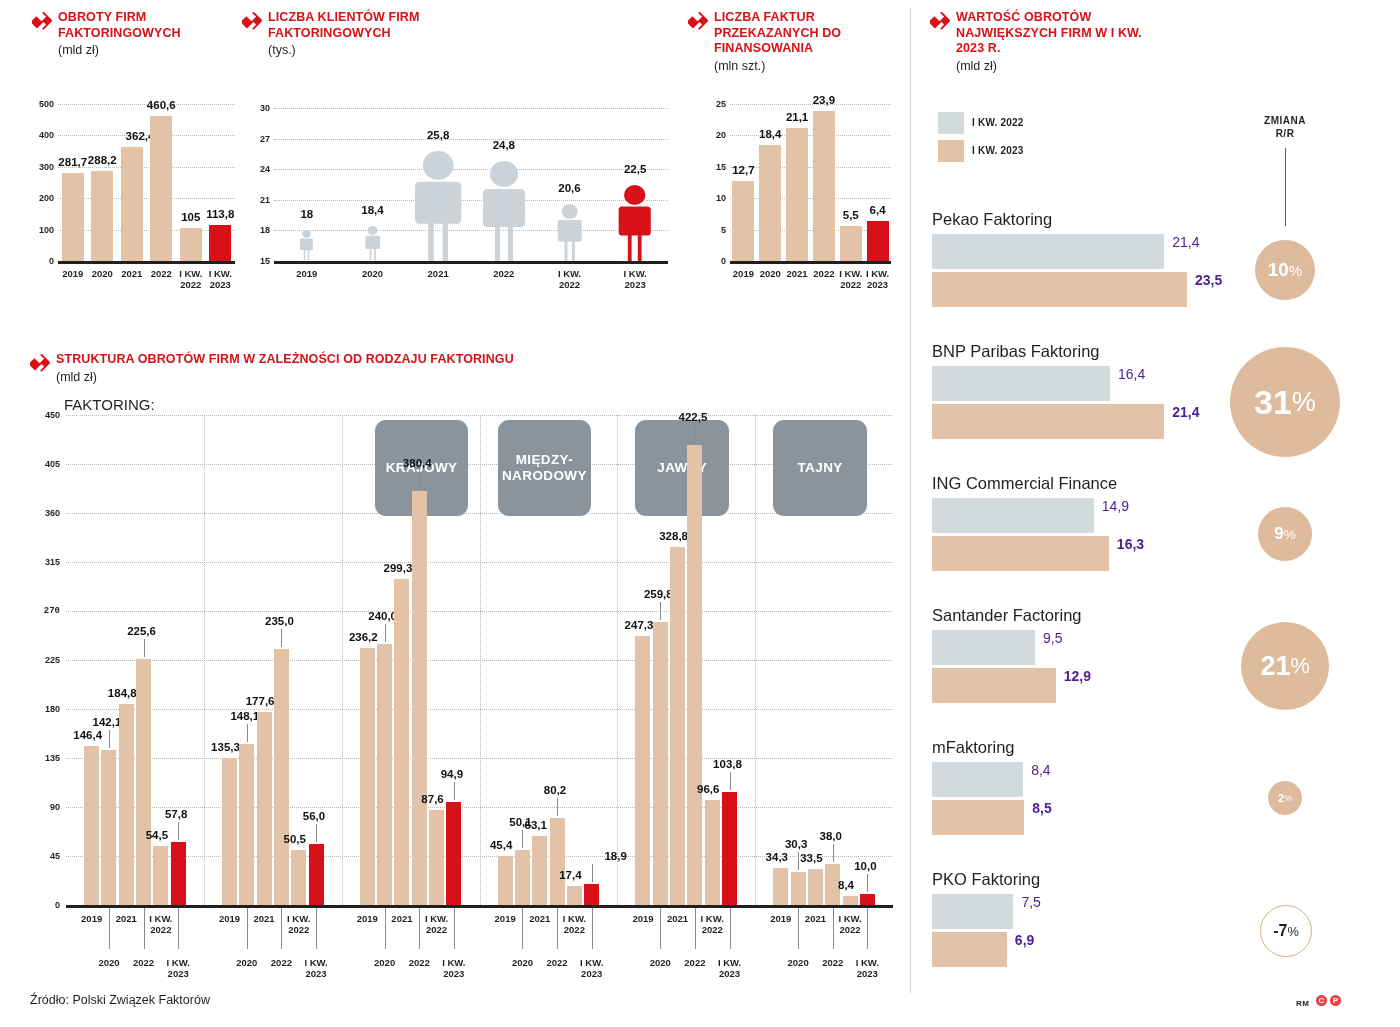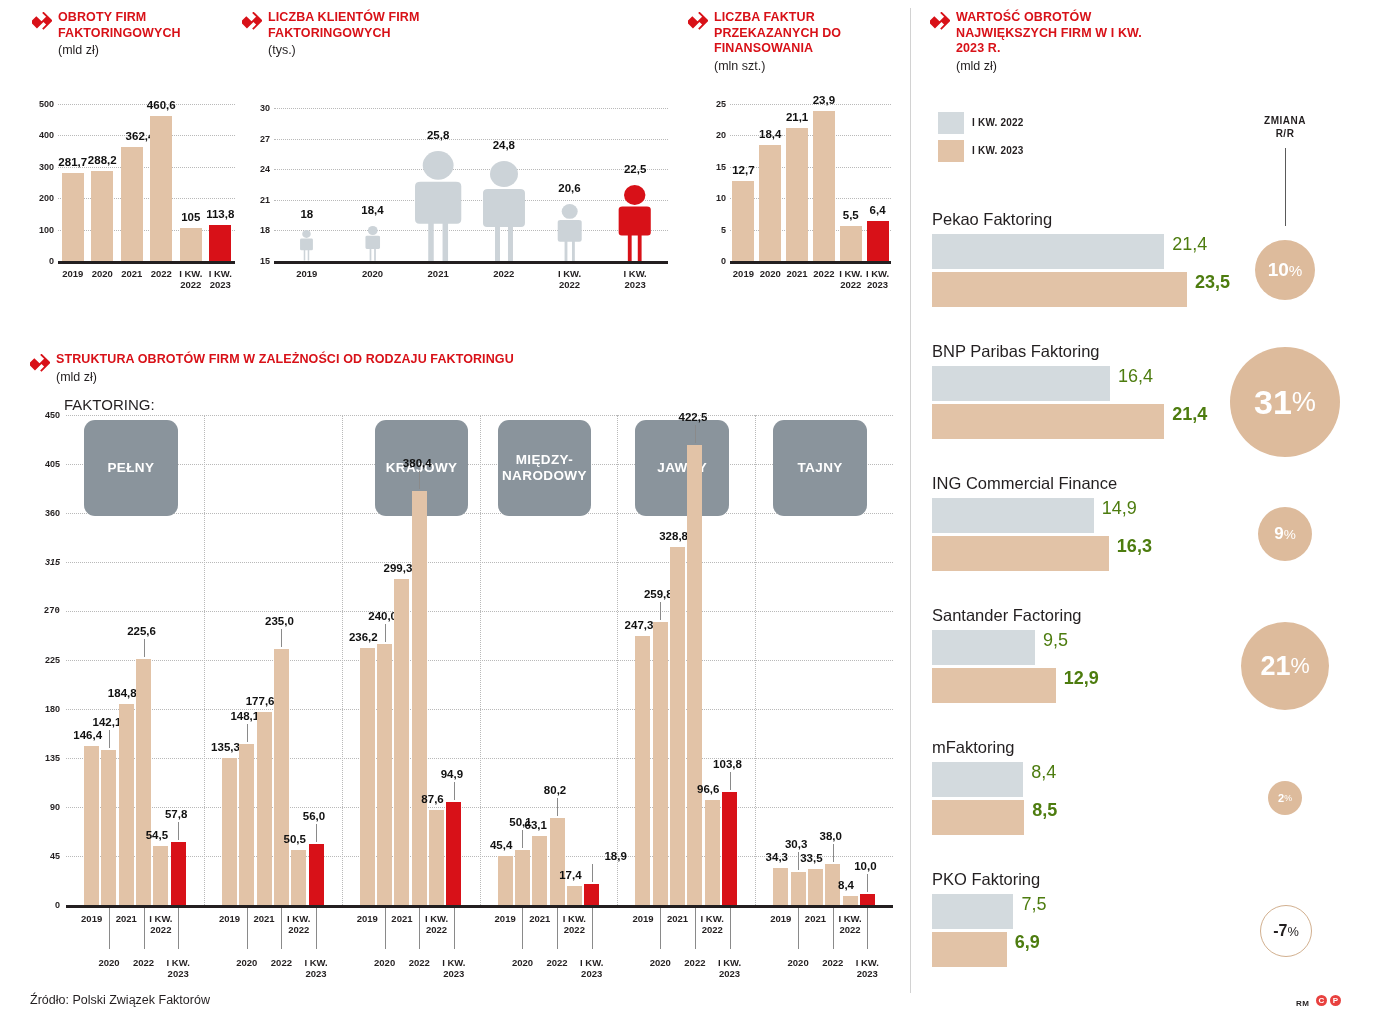--- a/index.html
+++ b/index.html
@@ -33,21 +33,21 @@
   .vsep{position:absolute;width:0;border-left:1px dotted #b9b9b9;}
 
   
   .vdiv{position:absolute;width:1px;background:#d2d2d2;}
   .legend-sw{position:absolute;width:26px;height:22px;}
   .legend-tx{position:absolute;font-size:10px;font-weight:bold;color:#231f20;letter-spacing:.2px;}
   .firm{position:absolute;font-size:16.5px;color:#231f20;}
   .hbar{position:absolute;height:35px;}
   .hbar.y22{background:#d3dade;}
   .hbar.y23{background:#e2c3a7;}
-  .hval{position:absolute;font-size:18px;color:#4d7c0f;white-space:nowrap;}
+  .hval{position:absolute;font-size:14px;color:#4c1d95;white-space:nowrap;}
   .hval.b{font-weight:bold;}
   .circ{position:absolute;border-radius:50%;display:flex;align-items:center;justify-content:center;background:#ddbb9c;color:#fff;}
   .circ.hollow{background:#fff;border:1px solid #d2b08f;color:#231f20;}
   .circ .num{font-weight:bold;}
   .circ .pct{font-weight:normal;}
   .zmiana{position:absolute;font-size:10px;font-weight:bold;text-align:center;line-height:13px;color:#231f20;letter-spacing:.5px;}
   .pin{position:absolute;width:1px;background:#5a5a5a;}
 
   .source{position:absolute;font-size:12.5px;color:#231f20;}
   .rm{position:absolute;font-size:8px;font-weight:bold;color:#231f20;letter-spacing:.5px;}
@@ -212,29 +212,28 @@
     <div class="ytick-b" style="left:10px;top:387px;">90</div>
     <div class="grid-l" style="left:42px;top:343px;width:827px;"></div>
     <div class="ytick-b" style="left:10px;top:338px;">135</div>
     <div class="grid-l" style="left:42px;top:294px;width:827px;"></div>
     <div class="ytick-b" style="left:10px;top:289px;">180</div>
     <div class="grid-l" style="left:42px;top:245px;width:827px;"></div>
     <div class="ytick-b" style="left:10px;top:240px;">225</div>
     <div class="grid-l" style="left:42px;top:196px;width:827px;"></div>
     <div class="ytick-b" style="left:10px;top:191px;font-family:Liberation Mono, monospace;">270</div>
     <div class="grid-l" style="left:42px;top:147px;width:827px;"></div>
-    <div class="ytick-b" style="left:10px;top:142px;font-style:italic;">315</div>
+    <div class="ytick-b" style="left:10px;top:142px;">315</div>
     <div class="grid-l" style="left:42px;top:98px;width:827px;"></div>
     <div class="ytick-b" style="left:10px;top:93px;">360</div>
     <div class="grid-l" style="left:42px;top:49px;width:827px;"></div>
     <div class="ytick-b" style="left:10px;top:44px;">405</div>
     <div class="grid-l" style="left:42px;top:0px;width:827px;"></div>
     <div class="ytick-b" style="left:10px;top:-5px;">450</div>
     <div class="axisline" style="left:42px;top:490px;width:827px;"></div>
-    <div class="cat" style="left:60px;top:5px;width:93.83333333333334px;height:96px;">PEŁNY</div>
     <div class="bar" style="left:60.15277777777777px;top:330.58666666666664px;width:15px;height:159.41333333333336px;bottom:auto;"></div>
     <div class="blabel" style="left:63.65277777777777px;top:313.58666666666664px;transform:translateX(-50%);">146,4</div>
     <div class="xlab-b" style="left:37.65277777777777px;top:498px;width:60px;">2019</div>
     <div class="bar" style="left:77.45833333333334px;top:335.2688888888889px;width:15px;height:154.7311111111111px;bottom:auto;"></div>
     <div class="blabel" style="left:82.95833333333334px;top:301.2688888888889px;transform:translateX(-50%);">142,1</div>
     <div class="leader" style="left:84.95833333333334px;top:315.2688888888889px;height:18px;"></div>
     <div class="xlab-b" style="left:54.95833333333334px;top:542px;width:60px;">2020</div>
     <div class="leader" style="left:84.95833333333334px;top:493px;height:41px;"></div>
     <div class="bar" style="left:94.76388888888889px;top:288.7733333333333px;width:15px;height:201.2266666666667px;bottom:auto;"></div>
     <div class="blabel" style="left:98.26388888888889px;top:271.7733333333333px;transform:translateX(-50%);">184,8</div>

